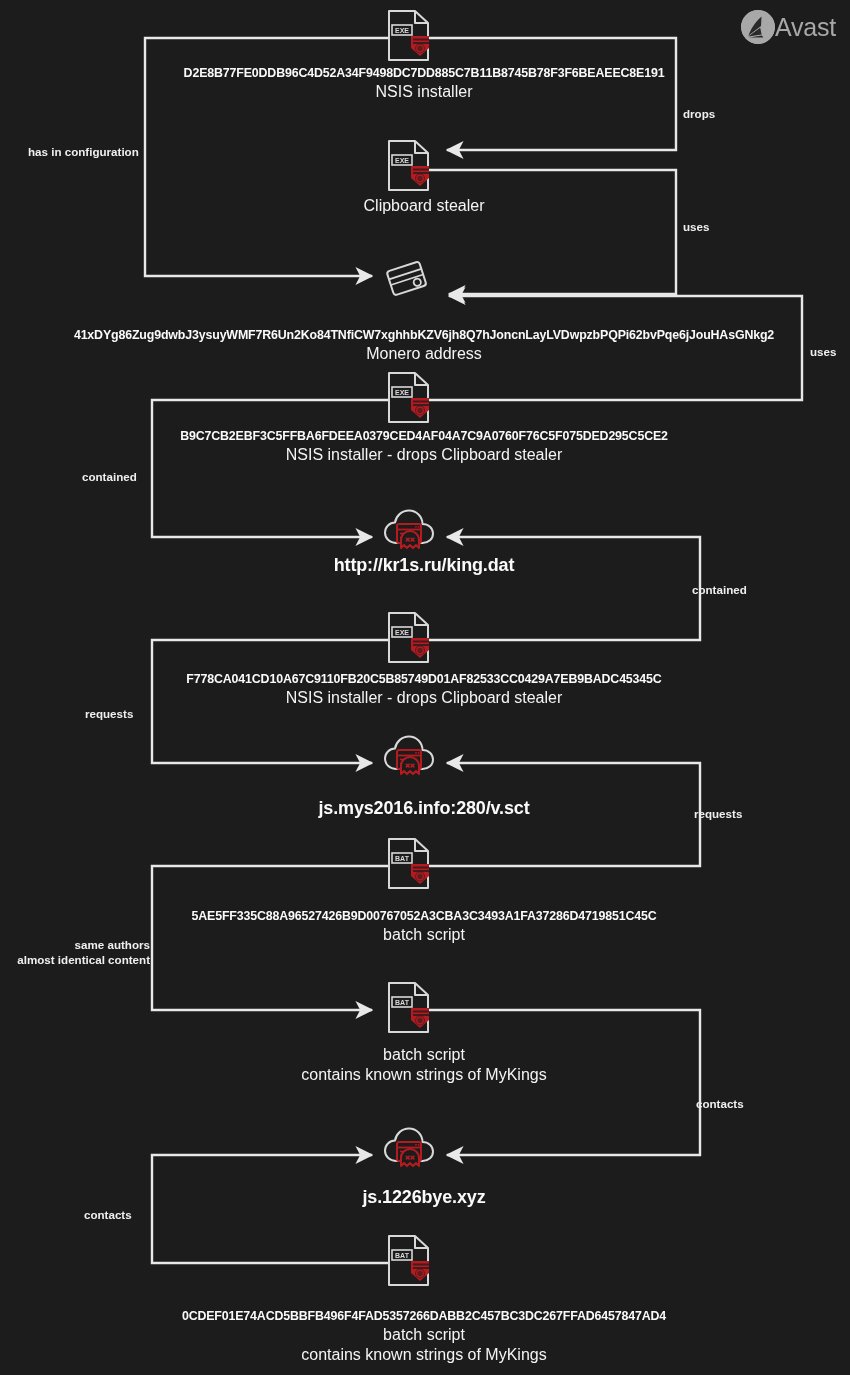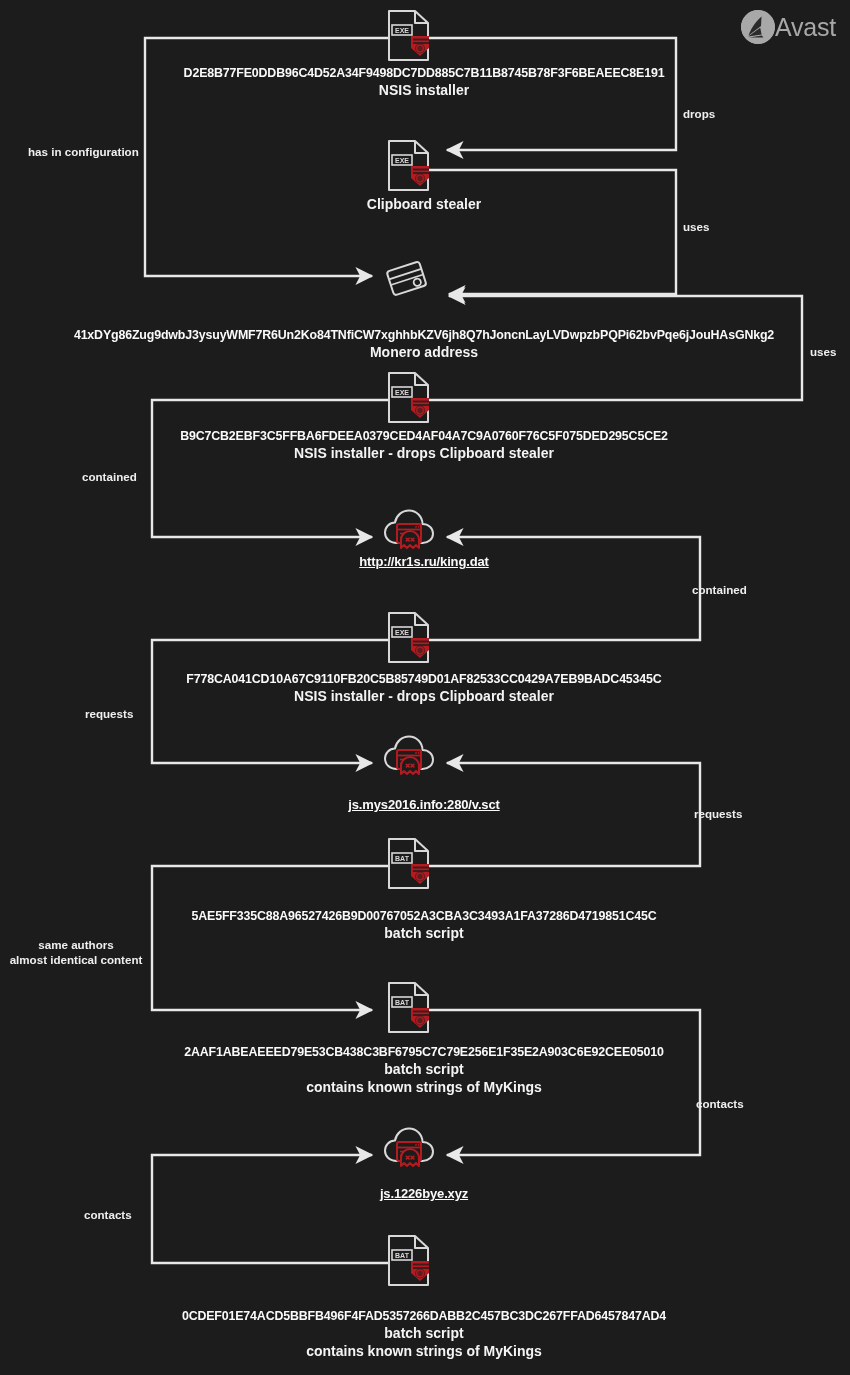--- a/index.html
+++ b/index.html
@@ -14,25 +14,25 @@
 
   
   .logo{position:absolute;right:14px;top:10px;display:flex;align-items:center;gap:0;}
   .logo .mark{width:34px;height:34px;border-radius:50%;background:#a8a8a8;position:relative;overflow:hidden;}
   .logo .mark svg{position:absolute;left:0;top:0;}
   .logo .word{font-size:25px;color:#a8a8a8;letter-spacing:-0.2px;font-weight:500;}
 
   
   .cap{position:absolute;text-align:center;width:848px;left:0;line-height:1.28;}
   .cap .h{font-size:12.4px;font-weight:700;letter-spacing:-0.15px;white-space:nowrap;color:#fafafa;}
-  .cap .s{font-size:14px;font-weight:700;color:#f4f4f4;}
-  .cap.url .h{font-size:13px;text-decoration:underline;}
+  .cap .s{font-size:16px;font-weight:400;color:#f4f4f4;}
+  .cap.url .h{font-size:18px;}
 
   
-  .elabel{position:absolute;font-size:11.6px;font-weight:700;color:#efefef;white-space:pre;line-height:1.3;text-align:center;}
+  .elabel{position:absolute;font-size:11.6px;font-weight:700;color:#efefef;white-space:pre;line-height:1.3;text-align:right;}
 
   
   .icon{position:absolute;}
 </style>
 </head>
 <body>
 
 <div id="stage">
 
   <svg id="wires" viewBox="0 0 850 1375" xmlns="http://www.w3.org/2000/svg">
@@ -278,21 +278,20 @@
   <div class="cap url" style="top:797px">
     <div class="h">js.mys2016.info:280/v.sct</div>
   </div>
 
   <div class="cap" style="top:909px">
     <div class="h">5AE5FF335C88A96527426B9D00767052A3CBA3C3493A1FA37286D4719851C45C</div>
     <div class="s">batch script</div>
   </div>
 
   <div class="cap" style="top:1045px">
-    <div class="h">2AAF1ABEAEEED79E53CB438C3BF6795C7C79E256E1F35E2A903C6E92CEE05010</div>
     <div class="s">batch script</div>
     <div class="s">contains known strings of MyKings</div>
   </div>
 
   <div class="cap url" style="top:1186px">
     <div class="h">js.1226bye.xyz</div>
   </div>
 
   <div class="cap" style="top:1309px">
     <div class="h">0CDEF01E74ACD5BBFB496F4FAD5357266DABB2C457BC3DC267FFAD6457847AD4</div>

